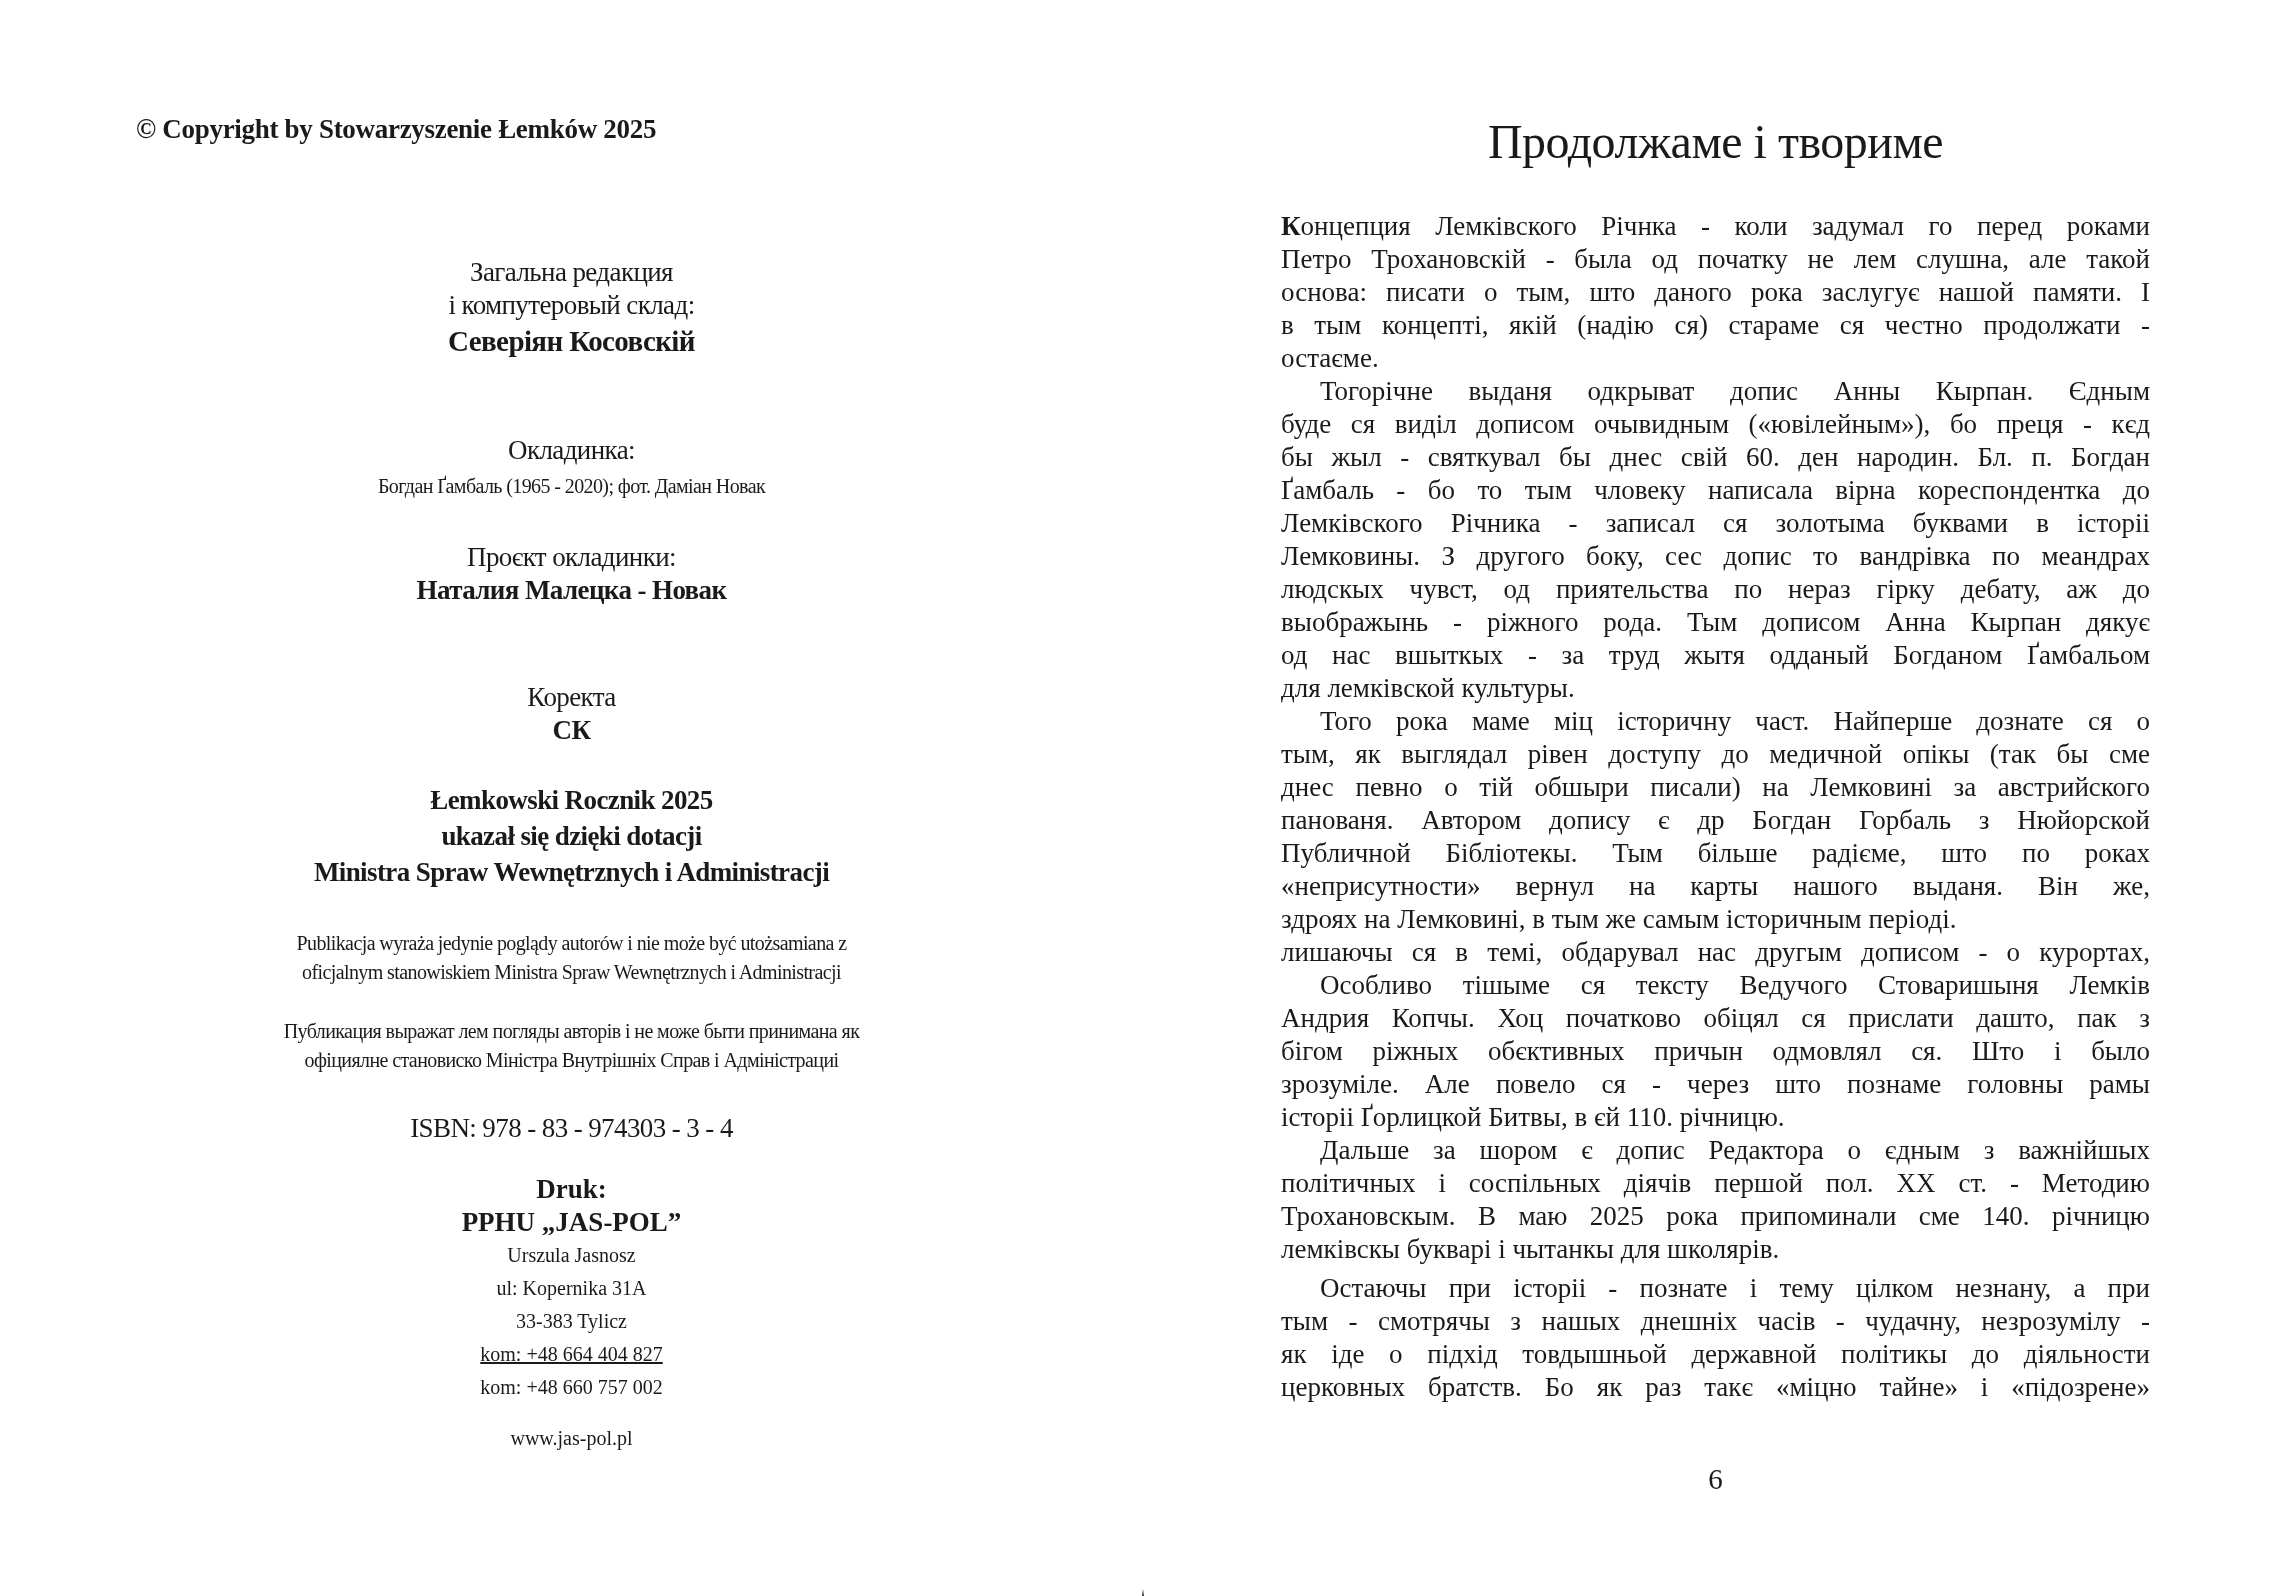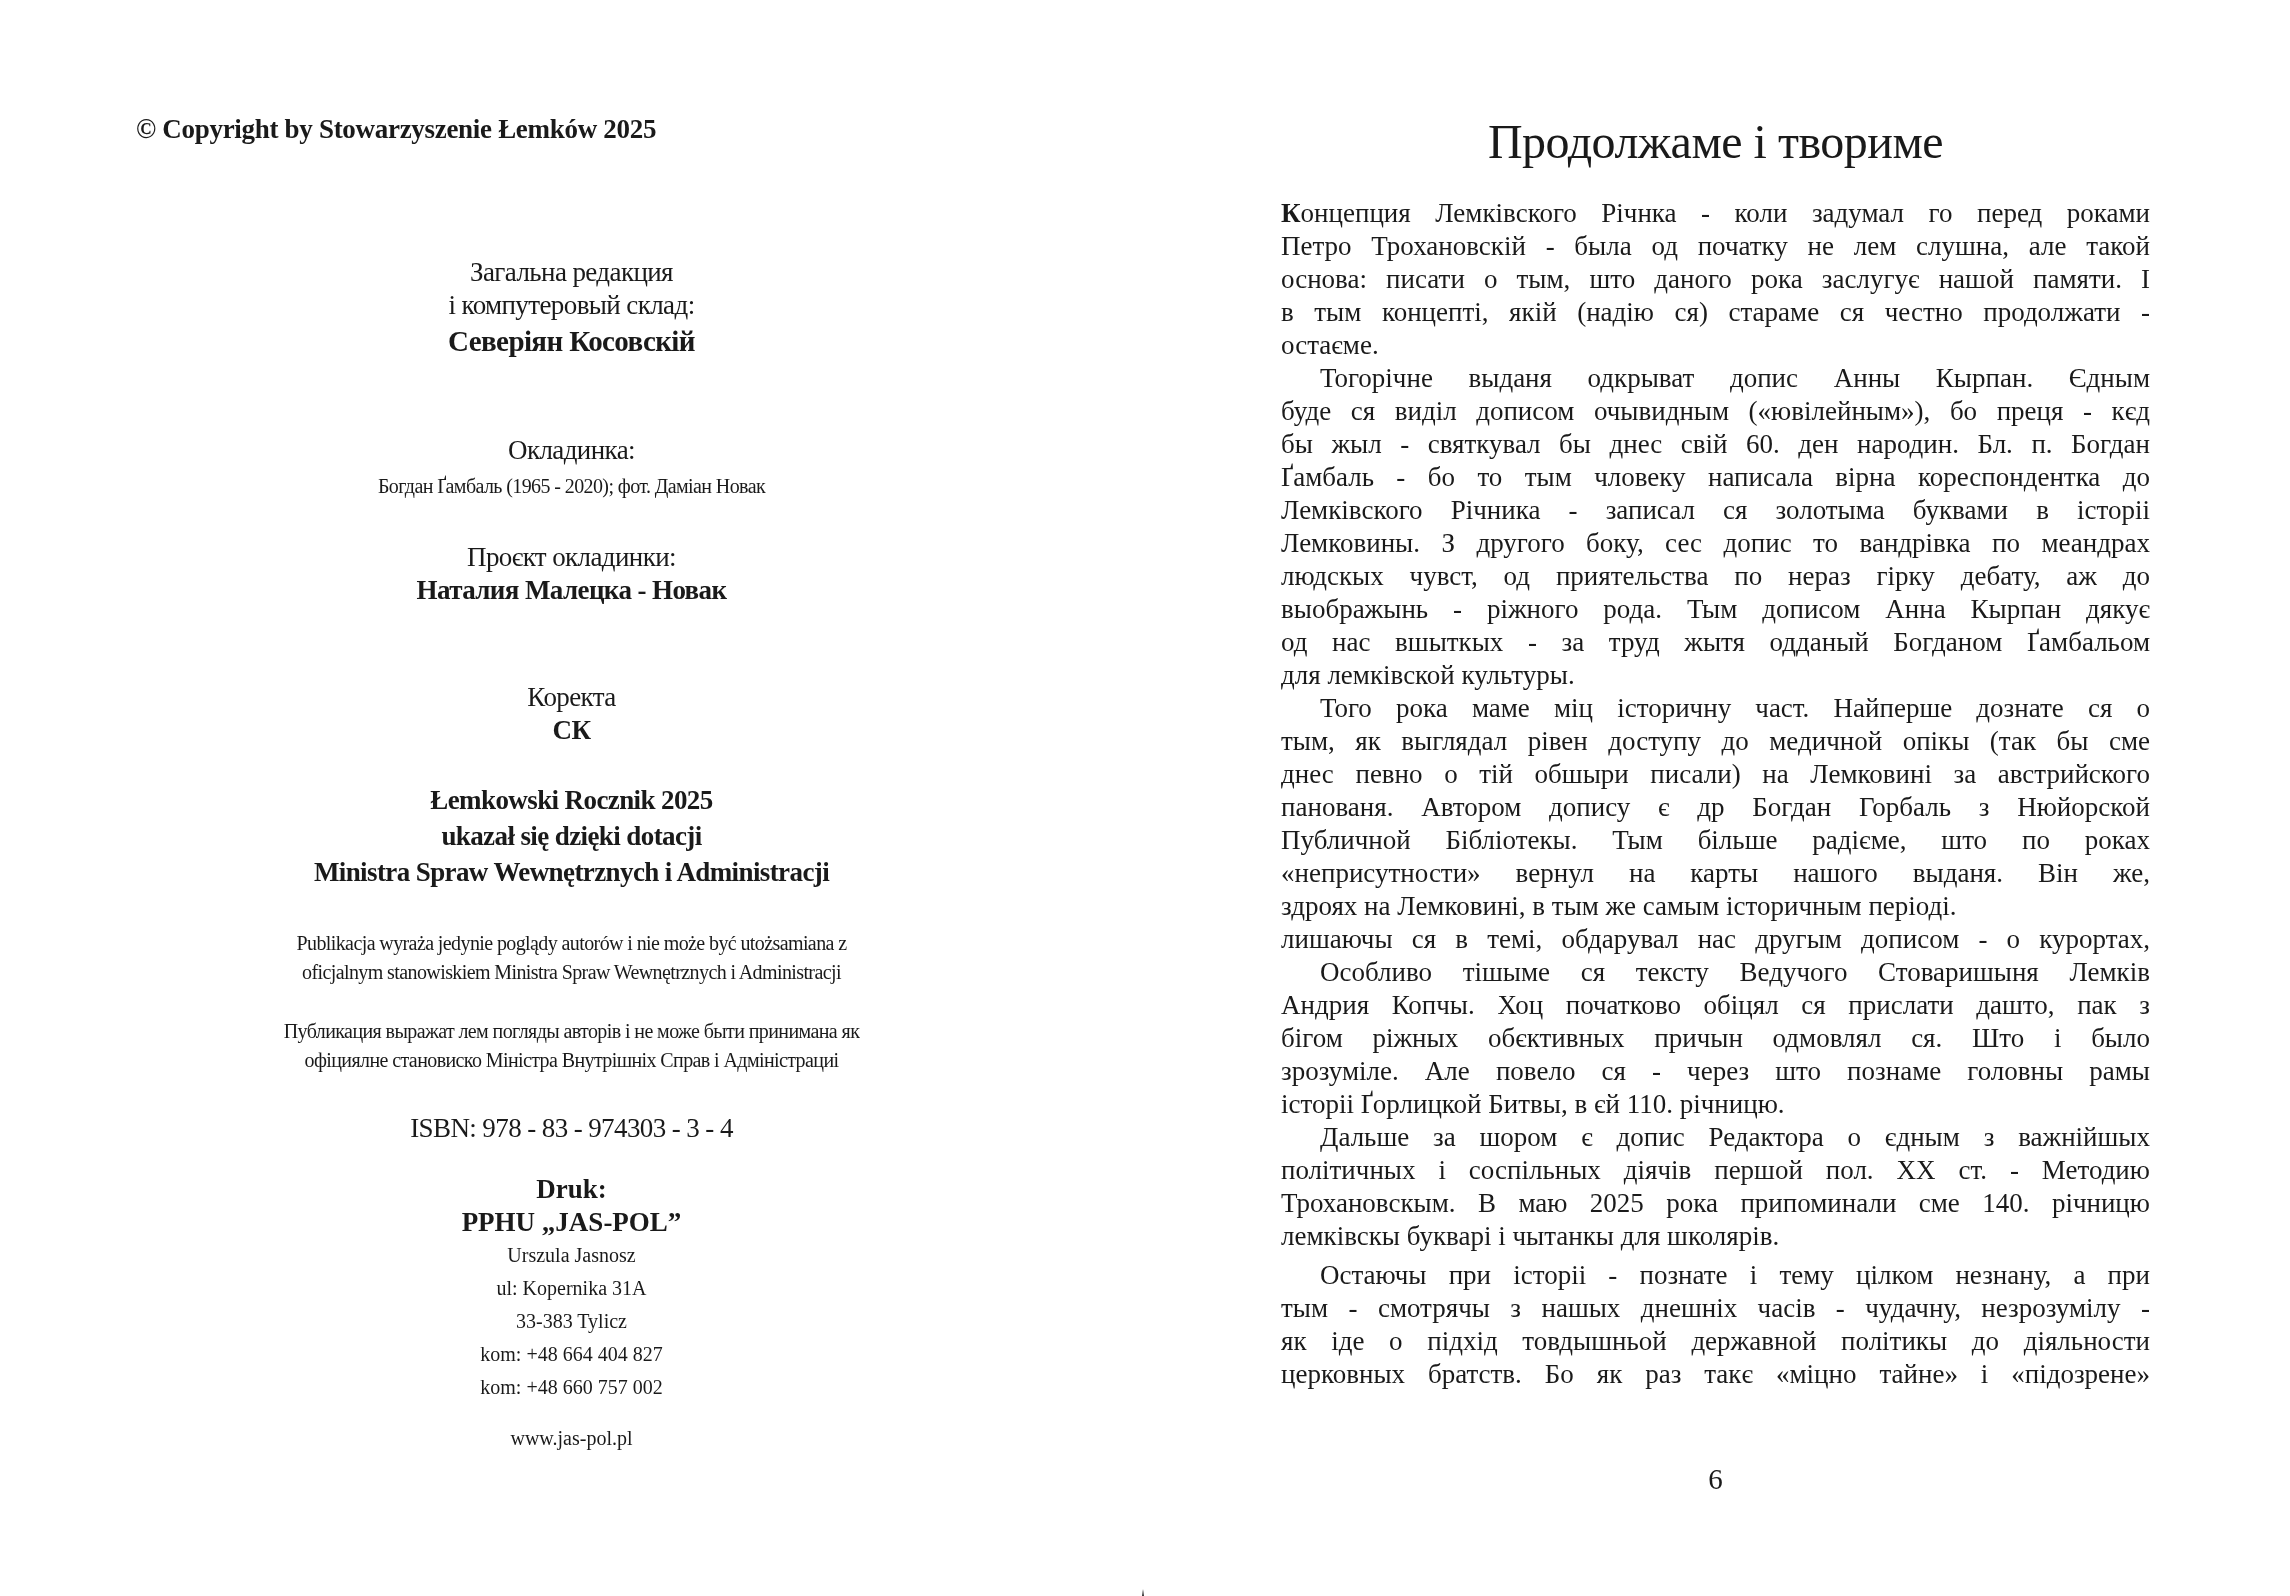--- a/index.html
+++ b/index.html
@@ -18,21 +18,21 @@
   .fs-md { font-size: 27px; }
   .fs-lg { font-size: 29px; }
   .fs-sm { font-size: 20px; }
   .fs-xs { font-size: 20px; }
   .bold { font-weight: bold; }
   .condensed { letter-spacing: -0.6px; }
 
   .title { position: absolute; left: 1281px; width: 869px; top: 108px; text-align: center;
            font-size: 48px; letter-spacing: -0.5px; line-height: 68px; white-space: nowrap; }
 
-  .body-text { position: absolute; left: 1281px; top: 197px; width: 869px; font-size: 27px;
+  .body-text { position: absolute; left: 1281px; top: 210px; width: 869px; font-size: 27px;
                line-height: 33px; text-align: justify; }
   .body-text .para { margin: 0; }
   .body-text .para.gap { margin-top: 5.8px; }
   .dropcap { font-weight: bold; }
   .body-line { display: block; text-align: justify; text-align-last: justify; white-space: nowrap; }
   .body-line.last { text-align-last: left; }
   .body-line.first { padding-left: 39px; }
 
   .page-number { position: absolute; left: 1281px; width: 869px; top: 1463px; text-align: center;
                  font-size: 29px; }
@@ -90,21 +90,21 @@
     <div class="imprint" style="top:1112px;">
       <span class="line fs-md condensed">ISBN: 978 - 83 - 974303 - 3 - 4</span>
     </div>
 
     <div class="imprint" style="top:1173px;">
       <span class="line fs-md bold">Druk:</span>
       <span class="line fs-md bold">PPHU „JAS-POL”</span>
       <span class="line fs-sm" style="line-height:33px;">Urszula Jasnosz</span>
       <span class="line fs-sm" style="line-height:33px;">ul: Kopernika 31A</span>
       <span class="line fs-sm" style="line-height:33px;">33-383 Tylicz</span>
-      <span class="line fs-sm" style="line-height:33px;">kom: +48 664 404 827</span>
+      <span class="line fs-sm" style="line-height:33px;text-decoration:underline;">kom: +48 664 404 827</span>
       <span class="line fs-sm" style="line-height:33px;">kom: +48 660 757 002</span>
       <span class="line fs-sm" style="line-height:33px;margin-top:18px;">www.jas-pol.pl</span>
     </div>
   </div>
 
   <div class="page page-right"></div>
 
   <h1 class="title" style="margin:0; font-weight:normal;">Продолжаме і твориме</h1>
 
   <div class="body-text">

